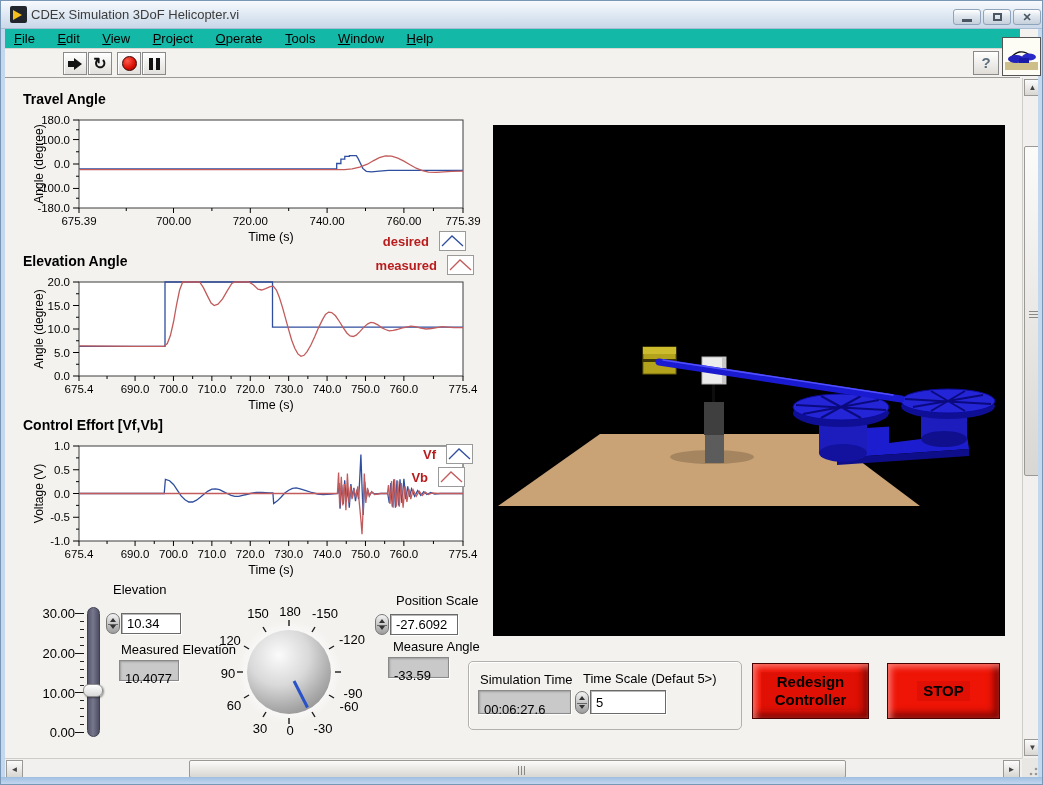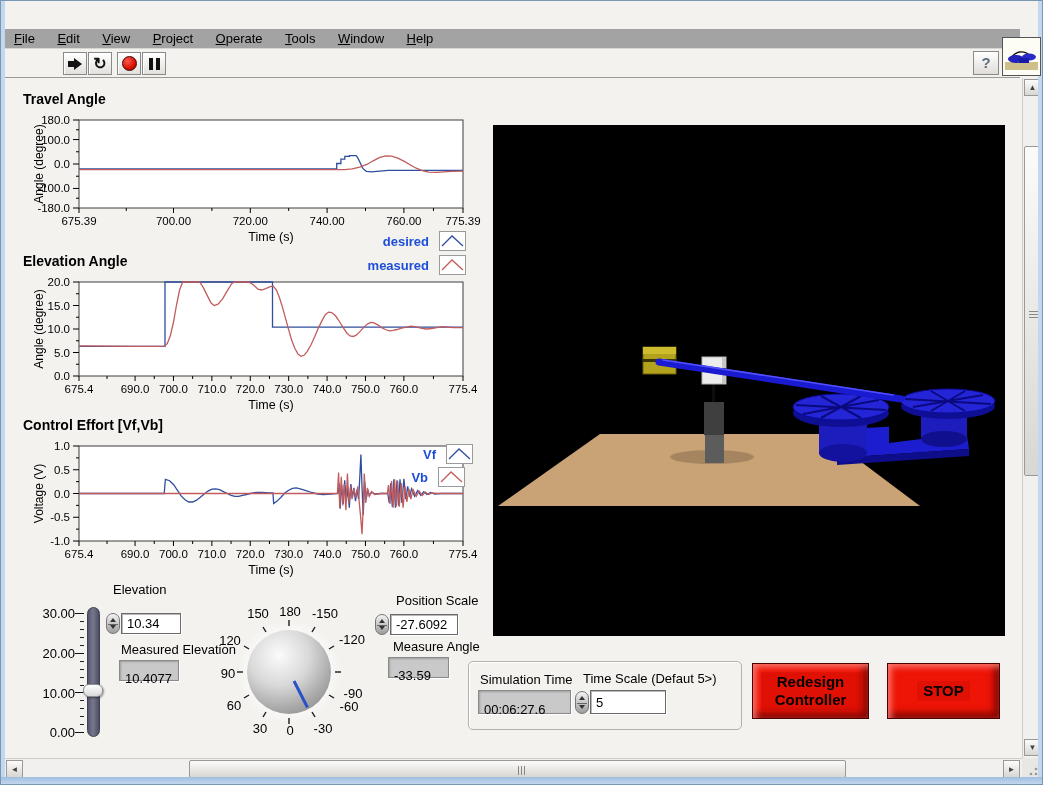--- a/index.html
+++ b/index.html
@@ -13,37 +13,37 @@
   .frame-bottom{position:absolute;left:0;bottom:0;width:1043px;height:7px;background:linear-gradient(#9fbeE0,#c3d7ee);z-index:40;}
   
   .titlebar{position:absolute;left:0;top:0;width:1043px;height:28px;z-index:41;
     background:linear-gradient(#f7fafd,#dde7f2 55%,#c9d7e8);border-bottom:1px solid #a8bdd4;}
   .title-text{position:absolute;left:30px;top:6px;font-size:13px;color:#3c3c3c;}
   .app-icon{position:absolute;left:9px;top:5px;width:17px;height:17px;background:#20262c;border-radius:2px;}
   .app-icon:before{content:"";position:absolute;left:3px;top:4px;border-left:9px solid #f4c01e;border-top:5px solid transparent;border-bottom:5px solid transparent;}
   .winbtn{position:absolute;top:8px;width:28px;height:16px;border:1px solid #8fa3ba;border-radius:3px;
     background:linear-gradient(#ffffff,#dfe6ee 45%,#c6d0dc);text-align:center;line-height:14px;font-size:11px;color:#4a5663;}
   
-  .menubar{position:absolute;left:4px;top:28px;width:1015px;height:20px;background:#a3a3a3;border-bottom:1px solid #d8d6d2;z-index:30;}
+  .menubar{position:absolute;left:4px;top:28px;width:1015px;height:20px;background:#14b8a6;border-bottom:1px solid #d8d6d2;z-index:30;}
   .menu-item{display:inline-block;padding:2px 9px 0 9px;font-size:13px;color:#000;}
   .menu-item::first-letter{text-decoration:underline;}
   .toolbar{position:absolute;left:4px;top:48px;width:1015px;height:29px;background:#f3f2ef;border-bottom:1px solid #9c9a96;z-index:29;}
   .tb-btn{position:absolute;top:3px;width:24px;height:23px;border:1px solid #8a8a8a;background:linear-gradient(#ffffff,#e2e0dc);
     box-shadow:inset 1px 1px 0 #fff;display:flex;align-items:center;justify-content:center;}
   .abort-dot{width:15px;height:15px;border-radius:50%;background:radial-gradient(circle at 35% 30%,#ff5a4a,#d90f04 60%,#8c0500);border:1.5px solid #3c0300;}
   .pause-bars{width:11px;height:12px;border-left:4px solid #111;border-right:4px solid #111;}
   .cont-glyph{font-size:16px;font-weight:bold;color:#111;line-height:16px;}
   .help-btn{position:absolute;top:50px;left:972px;width:26px;height:24px;border:1px solid #8a8a8a;background:linear-gradient(#ffffff,#e0ddd8);
     text-align:center;line-height:22px;font-size:15px;font-weight:bold;color:#5c6d7e;z-index:31;}
   .vi-icon{position:absolute;left:1001px;top:36px;width:39px;height:39px;border:1px solid #555;background:#fff;z-index:42;}
   
   svg text{font-family:"Liberation Sans",sans-serif;fill:#000;}
   .chart-title{position:absolute;font-size:14px;font-weight:bold;color:#000;}
   .legend-row{position:absolute;display:flex;align-items:center;}
-  .legend-label{font-size:13px;font-weight:bold;color:#1d4ed8;margin-right:10px;}
+  .legend-label{font-size:13px;font-weight:bold;color:#b91c1c;margin-right:10px;}
   .legend-chip{width:27px;height:20px;background:#fff;border:1px solid #9a9a9a;}
   
   .numbox{position:absolute;background:#fff;border:1px solid #6a6a6a;box-shadow:inset 1px 1px 0 #b8b8b8, 1px 1px 0 #fff;
     font-size:13px;color:#000;padding:0 0 0 5px;display:flex;align-items:center;}
   .indbox{position:absolute;background:#c9c9c9;border:1px solid #8a8a8a;box-shadow:inset 1px 1px 2px #9e9e9e,1px 1px 0 #fff;
     font-size:13px;color:#000;padding:15px 0 0 5px;display:flex;align-items:center;}
   .spin{position:absolute;width:14px;border:1px solid #777;border-radius:7px;background:linear-gradient(#f4f4f4,#9c9c9c);}
   .spin:before,.spin:after{content:"";position:absolute;left:50%;transform:translateX(-50%);border-left:3px solid transparent;border-right:3px solid transparent;}
   .spin:before{top:4px;border-bottom:4px solid #333;}
   .spin:after{bottom:4px;border-top:4px solid #333;}
@@ -71,20 +71,27 @@
 </style>
 </head>
 <body>
 
 <div class="window">
 
   <div class="frame-side" style="left:0;"></div>
   <div class="frame-side" style="right:0;"></div>
   <div class="frame-bottom"></div>
 
+  <div class="titlebar">
+    <div class="app-icon"></div>
+    <div class="title-text">CDEx Simulation 3DoF Helicopter.vi</div>
+    <div class="winbtn" style="left:952px;"><span style="display:inline-block;width:10px;height:3px;background:#4a5663;margin-top:9px;"></span></div>
+    <div class="winbtn" style="left:982px;"><span style="display:inline-block;width:9px;height:8px;border:2px solid #4a5663;margin-top:3px;"></span></div>
+    <div class="winbtn" style="left:1012px;"><span style="font-weight:bold;">✕</span></div>
+  </div>
 
   <div class="menubar">
     <span class="menu-item">File</span>
     <span class="menu-item">Edit</span>
     <span class="menu-item">View</span>
     <span class="menu-item">Project</span>
     <span class="menu-item">Operate</span>
     <span class="menu-item">Tools</span>
     <span class="menu-item">Window</span>
     <span class="menu-item">Help</span>
@@ -262,21 +269,21 @@
     </svg>
 
   <div class="legend-row" style="left:340px;top:230px;width:125px;justify-content:flex-end;">
     <span class="legend-label">desired</span>
     <span class="legend-chip">
       <svg width="25" height="18">
           <polyline points="2,14 12,4 23,14" fill="none" stroke-width="1.3" stroke="#2F4E9E"></polyline>
         </svg>
     </span>
   </div>
-  <div class="legend-row" style="left:340px;top:254px;width:125px;justify-content:flex-end;">
+  <div class="legend-row" style="left:348px;top:254px;width:125px;justify-content:flex-end;">
     <span class="legend-label">measured</span>
     <span class="legend-chip">
       <svg width="25" height="18">
           <polyline points="2,14 12,4 23,14" fill="none" stroke-width="1.3" stroke="#C25B5B"></polyline>
         </svg>
     </span>
   </div>
 
   <div class="legend-row" style="left:408px;top:443px;width:64px;justify-content:flex-end;">
     <span class="legend-label">Vf</span>

